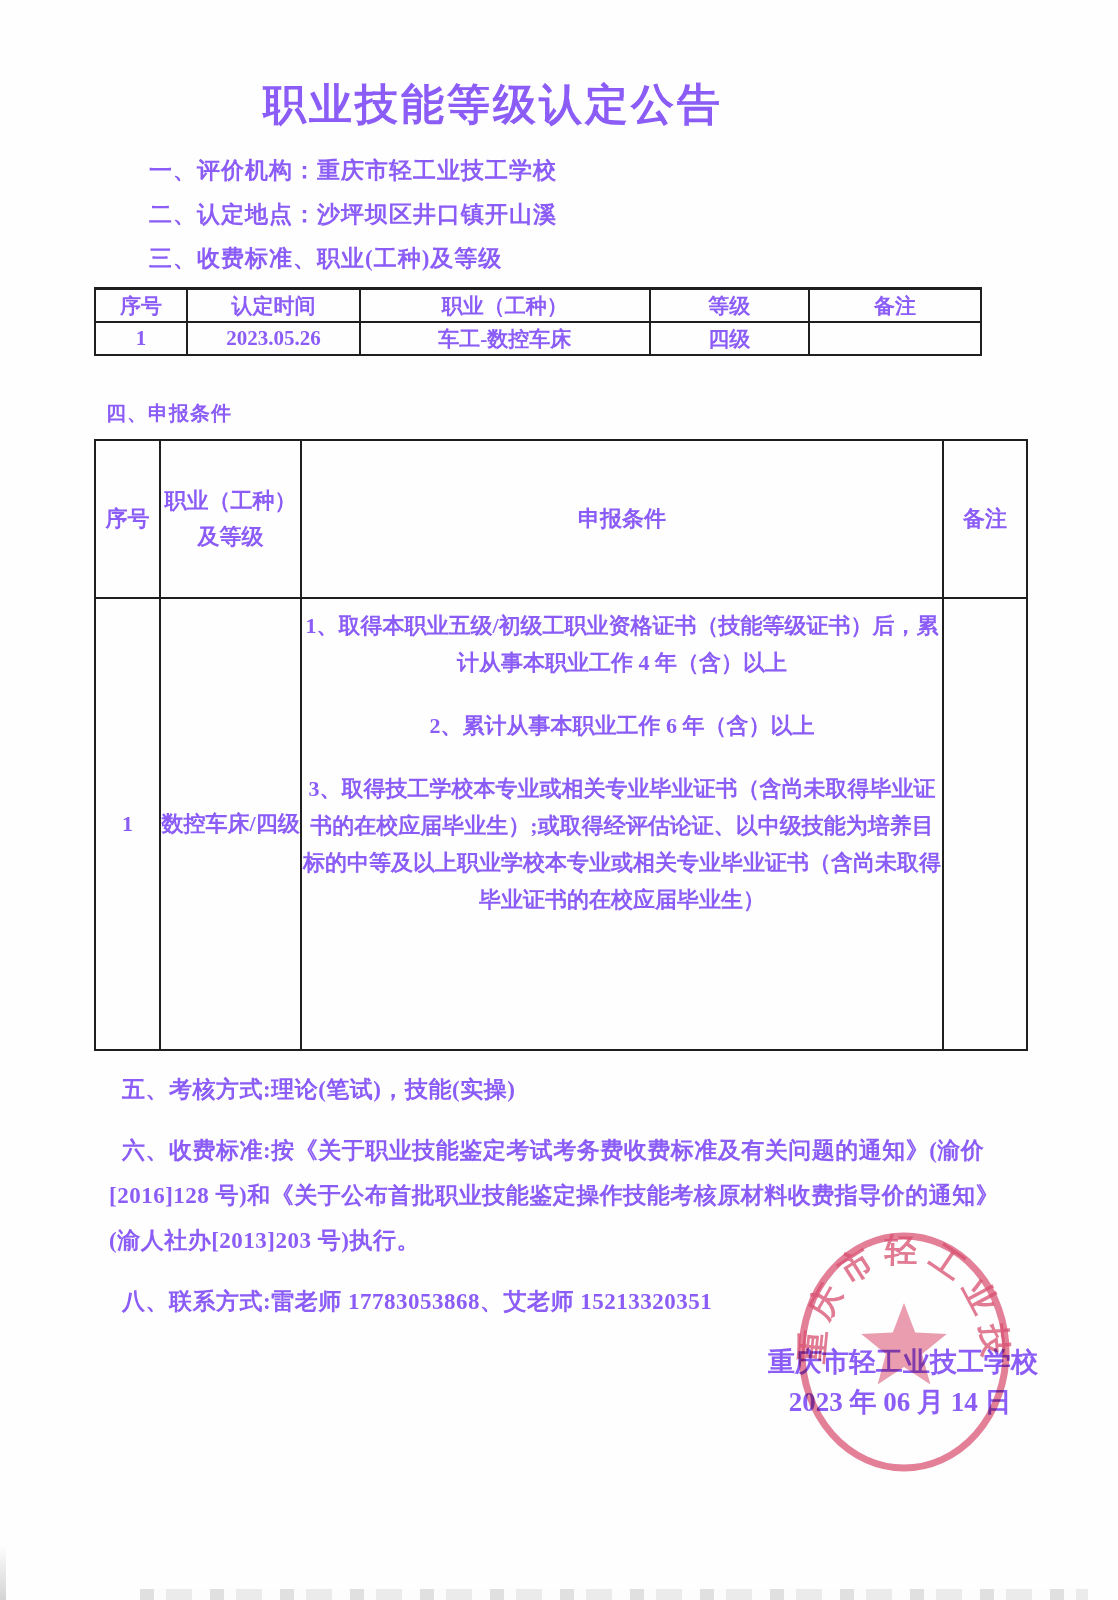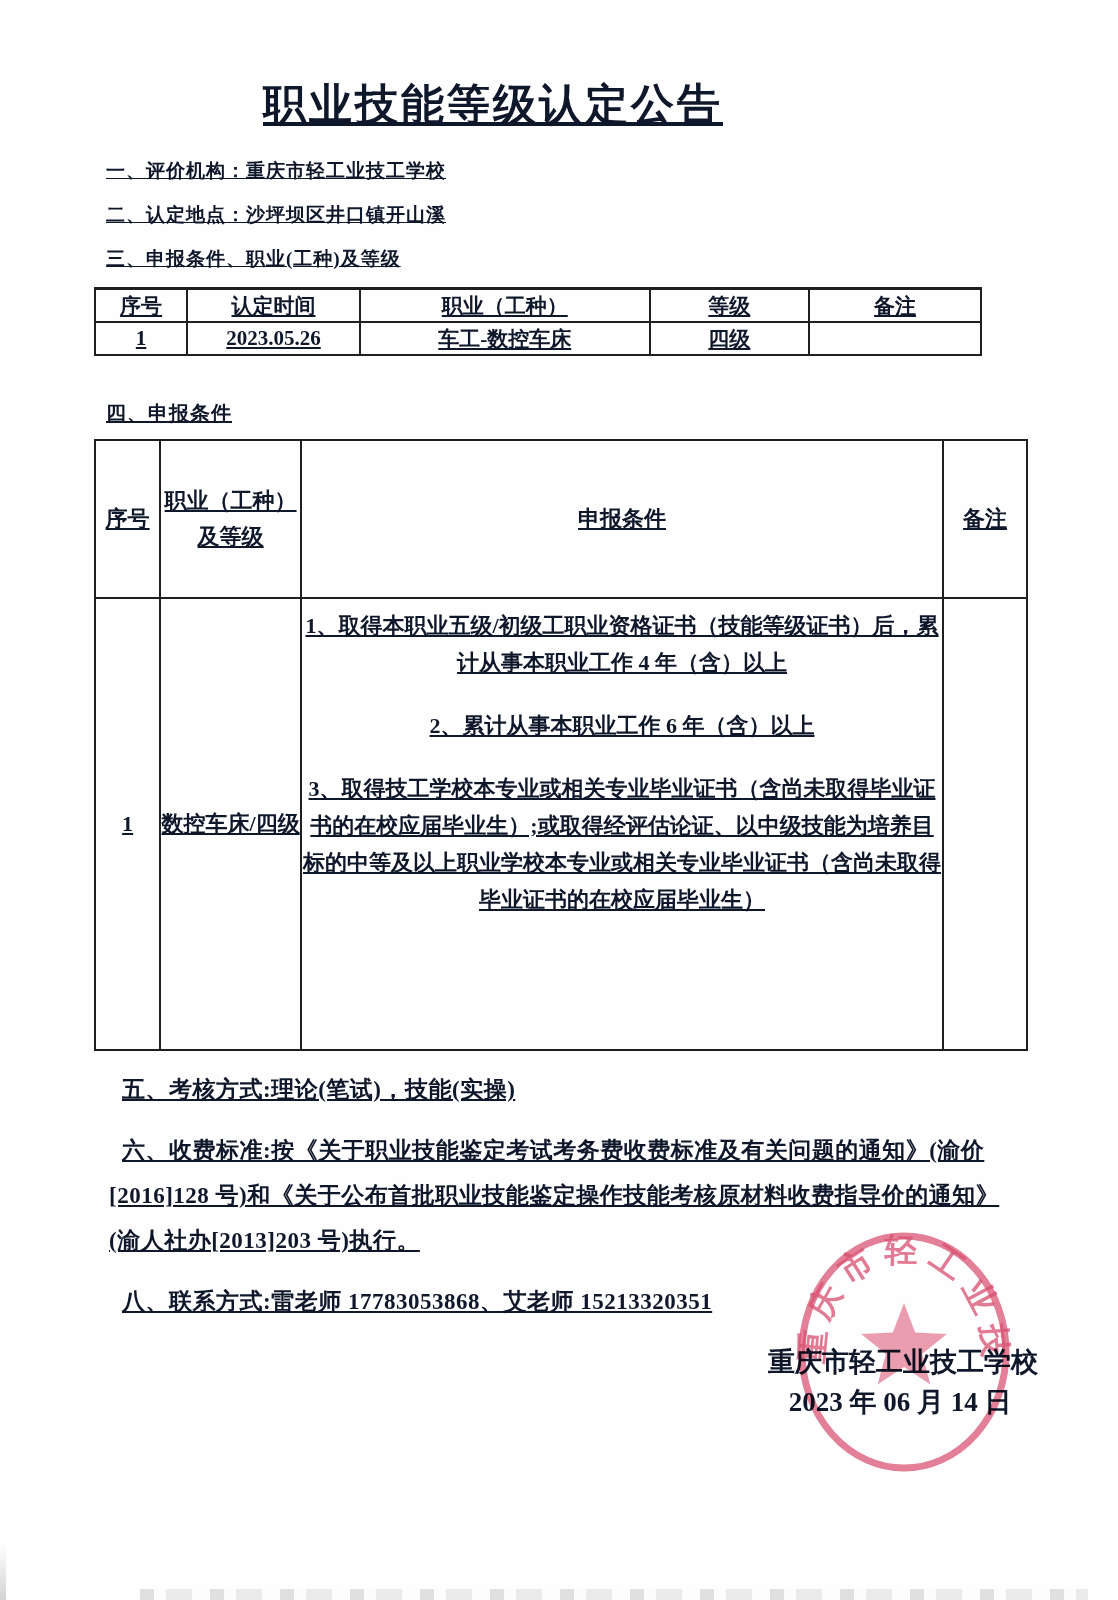--- a/index.html
+++ b/index.html
@@ -1,38 +1,38 @@
 <!DOCTYPE html>
 <html><head>
 <meta charset="utf-8">
 <style>
   html,body { margin:0; padding:0; }
   .page {
     position:relative;
     width:1118px; height:1600px;
     background:#fefefe;
     font-family:"Liberation Serif","DejaVu Serif",serif;
-    color:#0f172a;
+    color:#8b5cf6;
     overflow:hidden;
-    text-decoration:underline;
   }
   .doc-title {
     margin:76px 0 0 0;
     text-align:center;
     transform:translateX(-66px);
     font-size:43px;
     font-weight:700;
     letter-spacing:3px;
     white-space:nowrap;
   }
   .intro { margin:15px 0 0 106px; }
   .intro-item {
-    font-size:19px; font-weight:700;
+    font-size:23px; font-weight:700;
     line-height:44px; letter-spacing:1px;
     white-space:nowrap;
+    margin-left:43px;
   }
   table { border-collapse:collapse; table-layout:fixed; }
   .table1 { margin:6px 0 0 94px; width:888px; border-top:3px solid #1f1f1f; }
   .table1 th, .table1 td {
     border:2px solid #1f1f1f;
     font-size:21px; font-weight:700;
     text-align:center; height:31px; padding:0;
   }
   .sec-head {
     margin:44px 0 0 106px;
@@ -84,21 +84,21 @@
 </head>
 <body>
 
 <div class="page">
 
   <h1 class="doc-title">职业技能等级认定公告</h1>
 
   <div class="intro">
     <div class="intro-item">一、评价机构：重庆市轻工业技工学校</div>
     <div class="intro-item">二、认定地点：沙坪坝区井口镇开山溪</div>
-    <div class="intro-item">三、申报条件、职业(工种)及等级</div>
+    <div class="intro-item">三、收费标准、职业(工种)及等级</div>
   </div>
 
   <table class="table1">
     <colgroup>
       <col style="width:10.4%">
         <col style="width:19.5%">
         <col style="width:32.7%">
         <col style="width:18.0%">
         <col style="width:19.4%">
     </colgroup>

